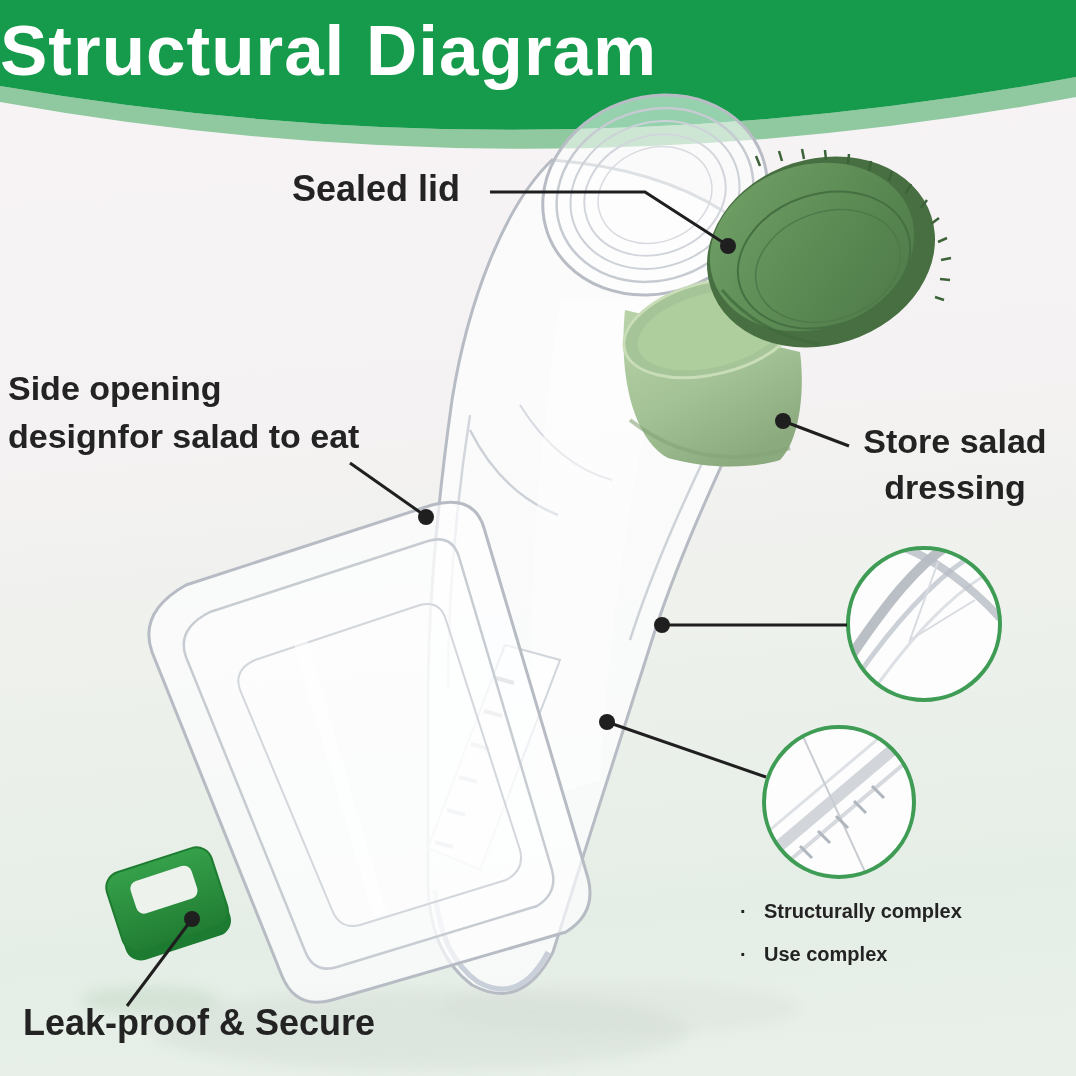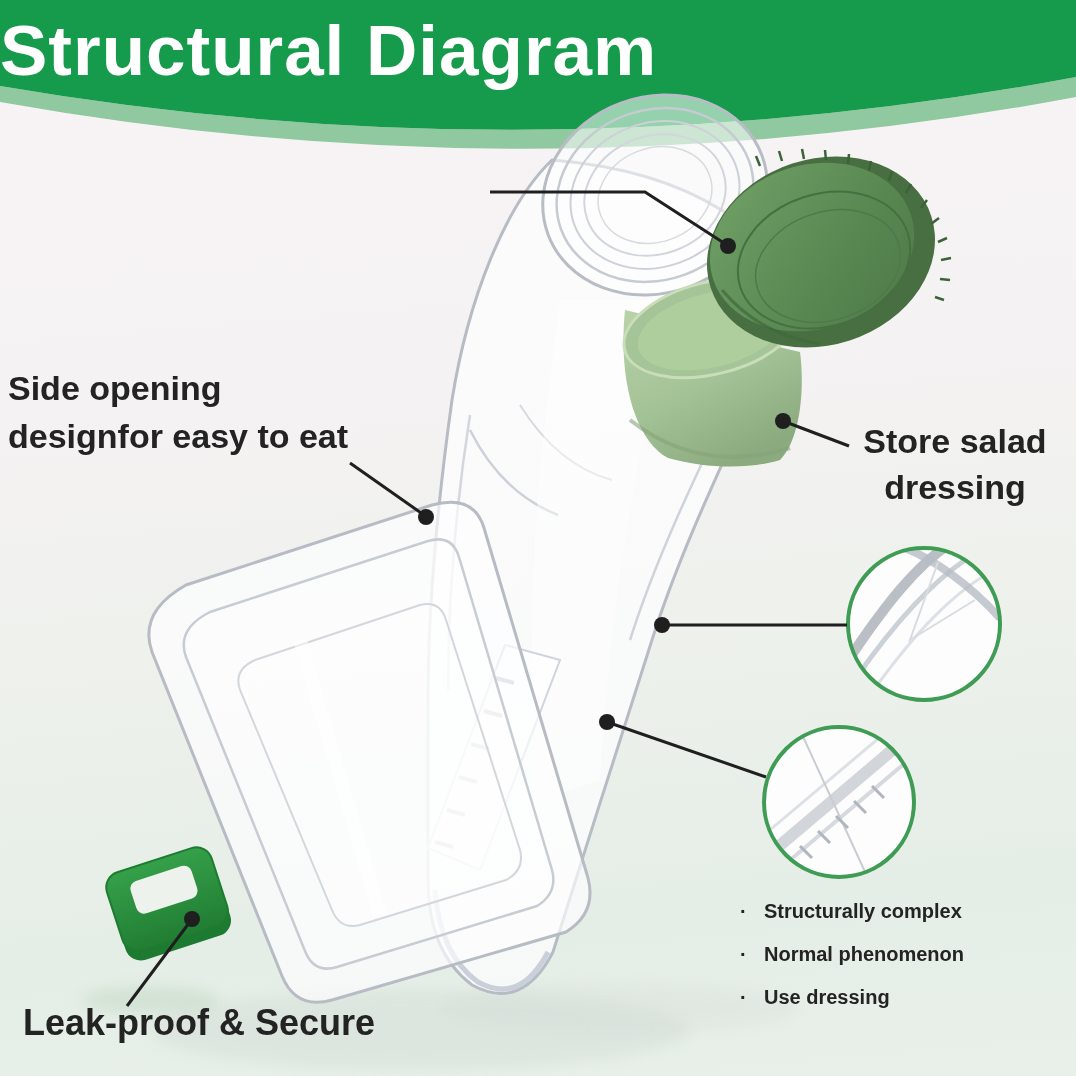--- a/index.html
+++ b/index.html
@@ -207,38 +207,36 @@
       <circle cx="426" cy="517" r="8"></circle>
       <circle cx="783" cy="421" r="8"></circle>
       <circle cx="662" cy="625" r="8"></circle>
       <circle cx="607" cy="722" r="8"></circle>
       <circle cx="192" cy="919" r="8"></circle>
     </g>
   </svg>
 
   <div class="page-title">Structural Diagram</div>
 
+  <div class="lbl lbl-sealed">Sealed lid</div>
 
   <div class="lbl lbl-side">
     <div>Side opening</div>
-    <div>designfor easy to eat</div>
+    <div>designfor salad to eat</div>
   </div>
 
   <div class="lbl lbl-store">
     <div>Store salad</div>
     <div>dressing</div>
   </div>
 
   <div class="lbl lbl-leak">Leak-proof &amp; Secure</div>
 
   <div class="notes">
     <div class="note-row">
       <span class="bullet">·</span><span>Structurally complex</span>
     </div>
     <div class="note-row">
-      <span class="bullet">·</span><span>Normal phenomenon</span>
-    </div>
-    <div class="note-row">
-      <span class="bullet">·</span><span>Use dressing</span>
+      <span class="bullet">·</span><span>Use complex</span>
     </div>
   </div>
 
 </div>
 
 </body></html>

